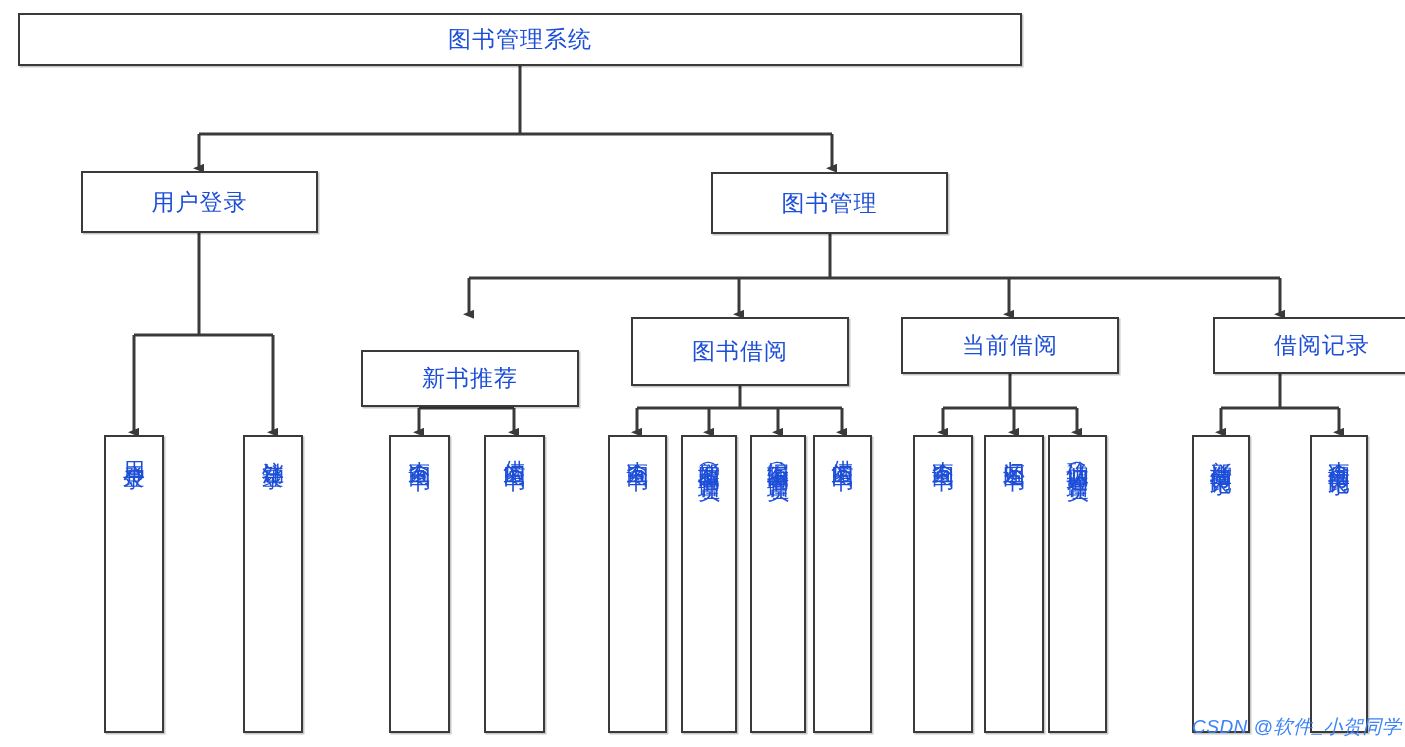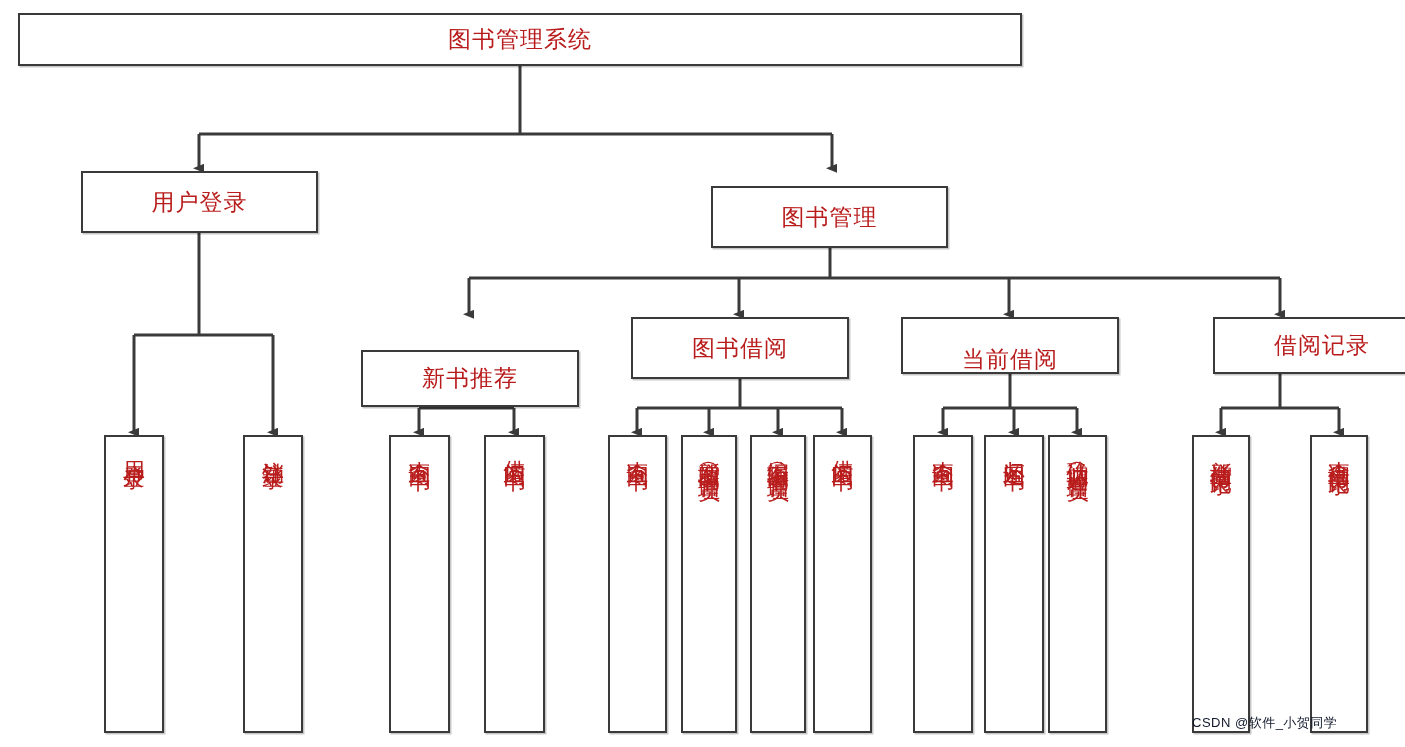--- a/index.html
+++ b/index.html
@@ -26,21 +26,21 @@
     pointer-events: none;
   }
   .node {
     position: absolute;
     box-sizing: border-box;
     border: 2px solid #3a3a3a;
     background: #ffffff;
     display: flex;
     align-items: center;
     justify-content: center;
-    color: #b91c1c;
+    color: #1d4ed8;
     box-shadow: 1.5px 1.5px 0 rgba(0,0,0,0.22);
   }
   .node .label {
     display: block;
     text-align: center;
     letter-spacing: 1px;
     line-height: 1.15;
   }
   .node.h .label {
     font-size: 23px;
@@ -56,25 +56,26 @@
   .node.v .label {
     writing-mode: vertical-rl;
     text-orientation: upright;
     font-size: 22px;
     line-height: 1.18;
     letter-spacing: 3px;
     white-space: nowrap;
   }
   .watermark {
     position: absolute;
-    color: #0f172a;
-    font-size: 13px;
+    color: #3b82f6;
+    font-size: 19px;
     letter-spacing: 0.5px;
     white-space: nowrap;
     user-select: none;
+    font-style: italic;
   }
 </style>
 </head>
 <body>
 
 <div id="diagram-root">
 
   <svg id="edge-layer" viewBox="0 0 1405 747" width="1405" height="747" xmlns="http://www.w3.org/2000/svg">
     <defs>
       <marker id="arrow" markerWidth="12" markerHeight="12" refX="4.2" refY="5" orient="auto" markerUnits="userSpaceOnUse">
@@ -125,31 +126,31 @@
     </g>
   </svg>
 
   <div class="node root h" style="left: 18px; top: 13px; width: 1004px; height: 53px;">
     <span class="label">图书管理系统</span>
   </div>
 
   <div class="node h" style="left: 81px; top: 171px; width: 237px; height: 62px;">
     <span class="label">用户登录</span>
   </div>
-  <div class="node h" style="left: 711px; top: 186px; width: 237px; height: 62px;">
+  <div class="node h" style="left: 711px; top: 172px; width: 237px; height: 62px;">
     <span class="label">图书管理</span>
   </div>
 
   <div class="node h" style="left: 361px; top: 317px; width: 218px; height: 57px; margin-top: 33px;">
     <span class="label">新书推荐</span>
   </div>
-  <div class="node h" style="left: 631px; top: 317px; width: 218px; height: 62px;">
+  <div class="node h" style="left: 631px; top: 317px; width: 218px; height: 69px;">
     <span class="label">图书借阅</span>
   </div>
-  <div class="node h" style="left: 901px; top: 317px; width: 218px; height: 57px; align-items: flex-end;">
+  <div class="node h" style="left: 901px; top: 317px; width: 218px; height: 57px;">
     <span class="label">当前借阅</span>
   </div>
   <div class="node h" style="left: 1171px; top: 317px; width: 218px; height: 57px; margin-left: 42px;">
     <span class="label">借阅记录</span>
   </div>
 
   <div class="node v" style="left: 104px; top: 435px; width: 60px; height: 298px;">
     <span class="label">用户登录</span>
   </div>
   <div class="node v" style="left: 243px; top: 435px; width: 60px; height: 298px;">

